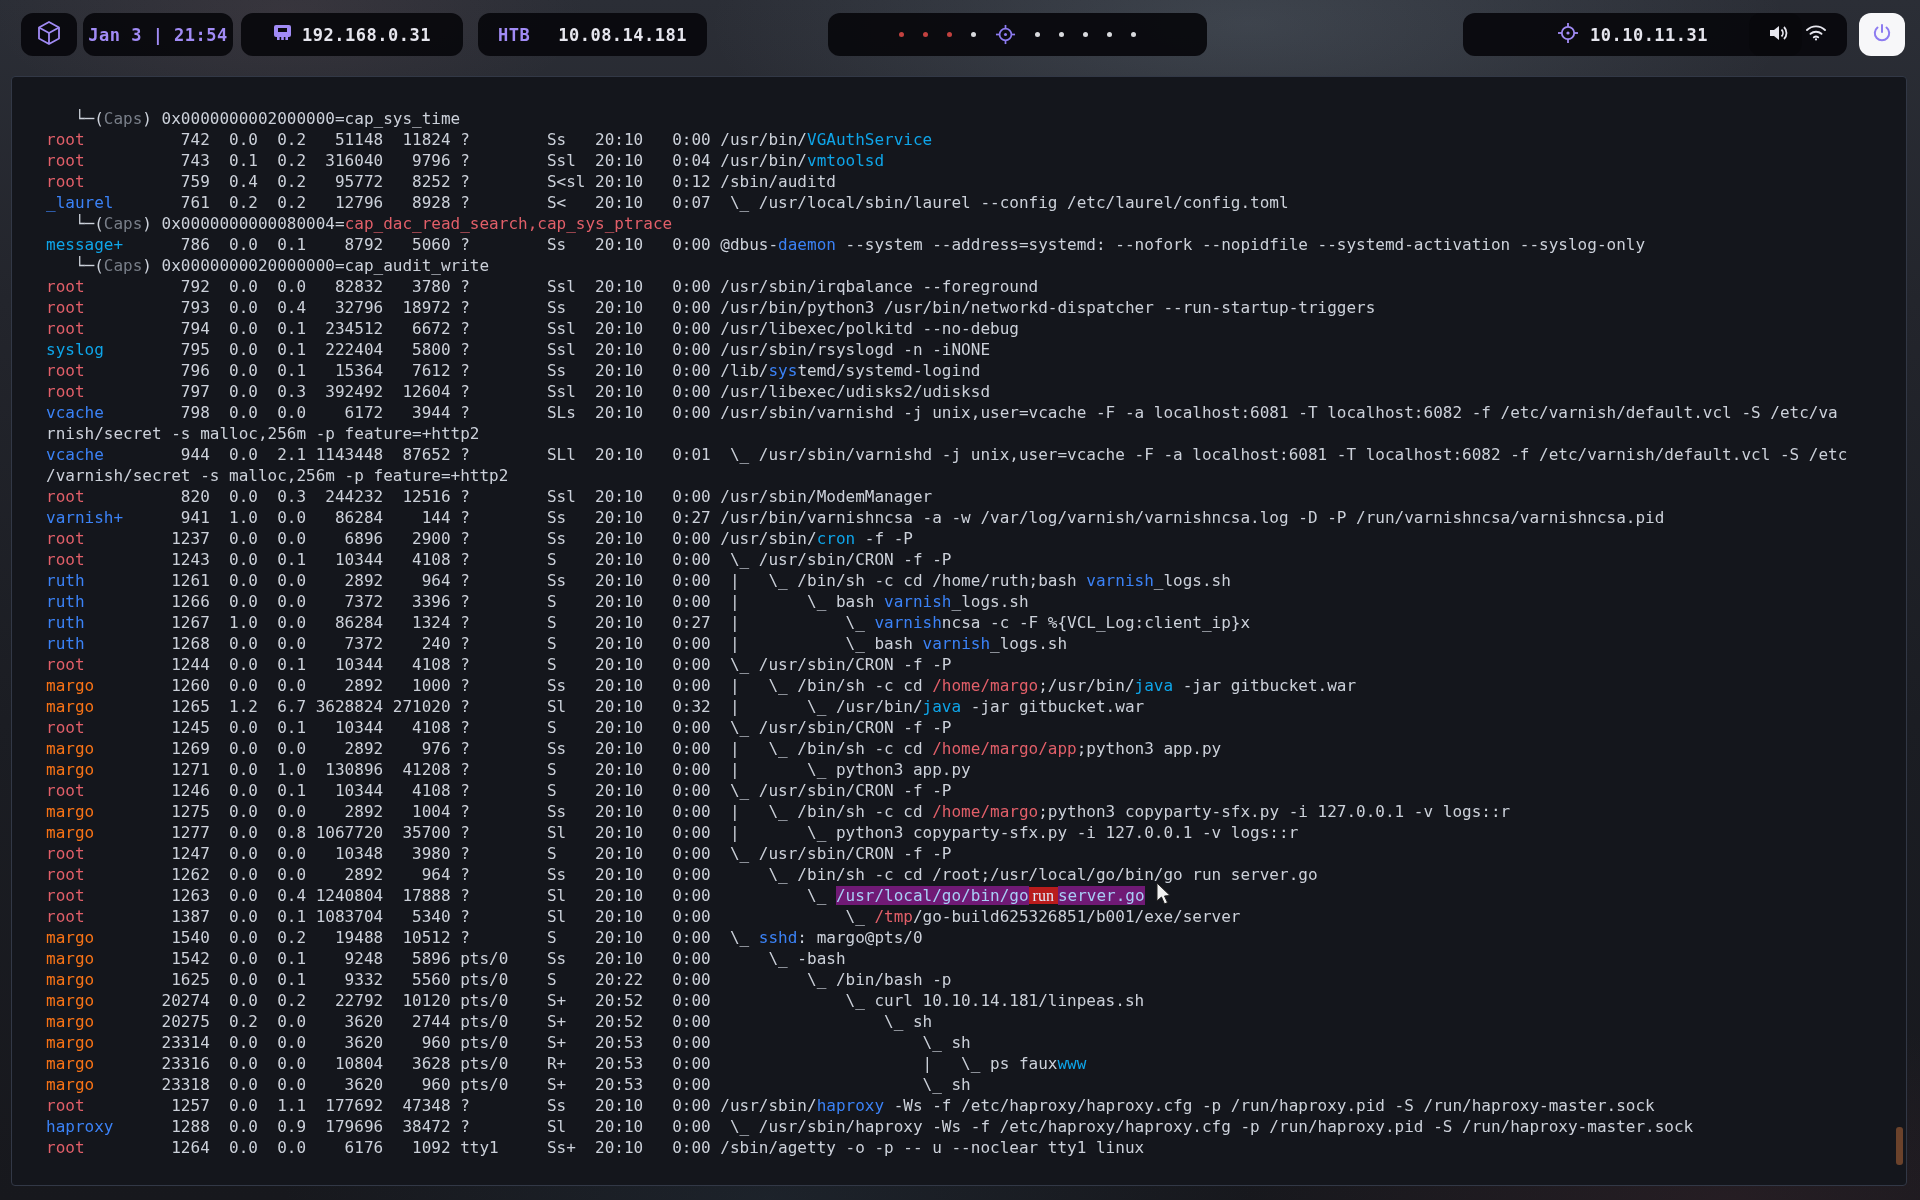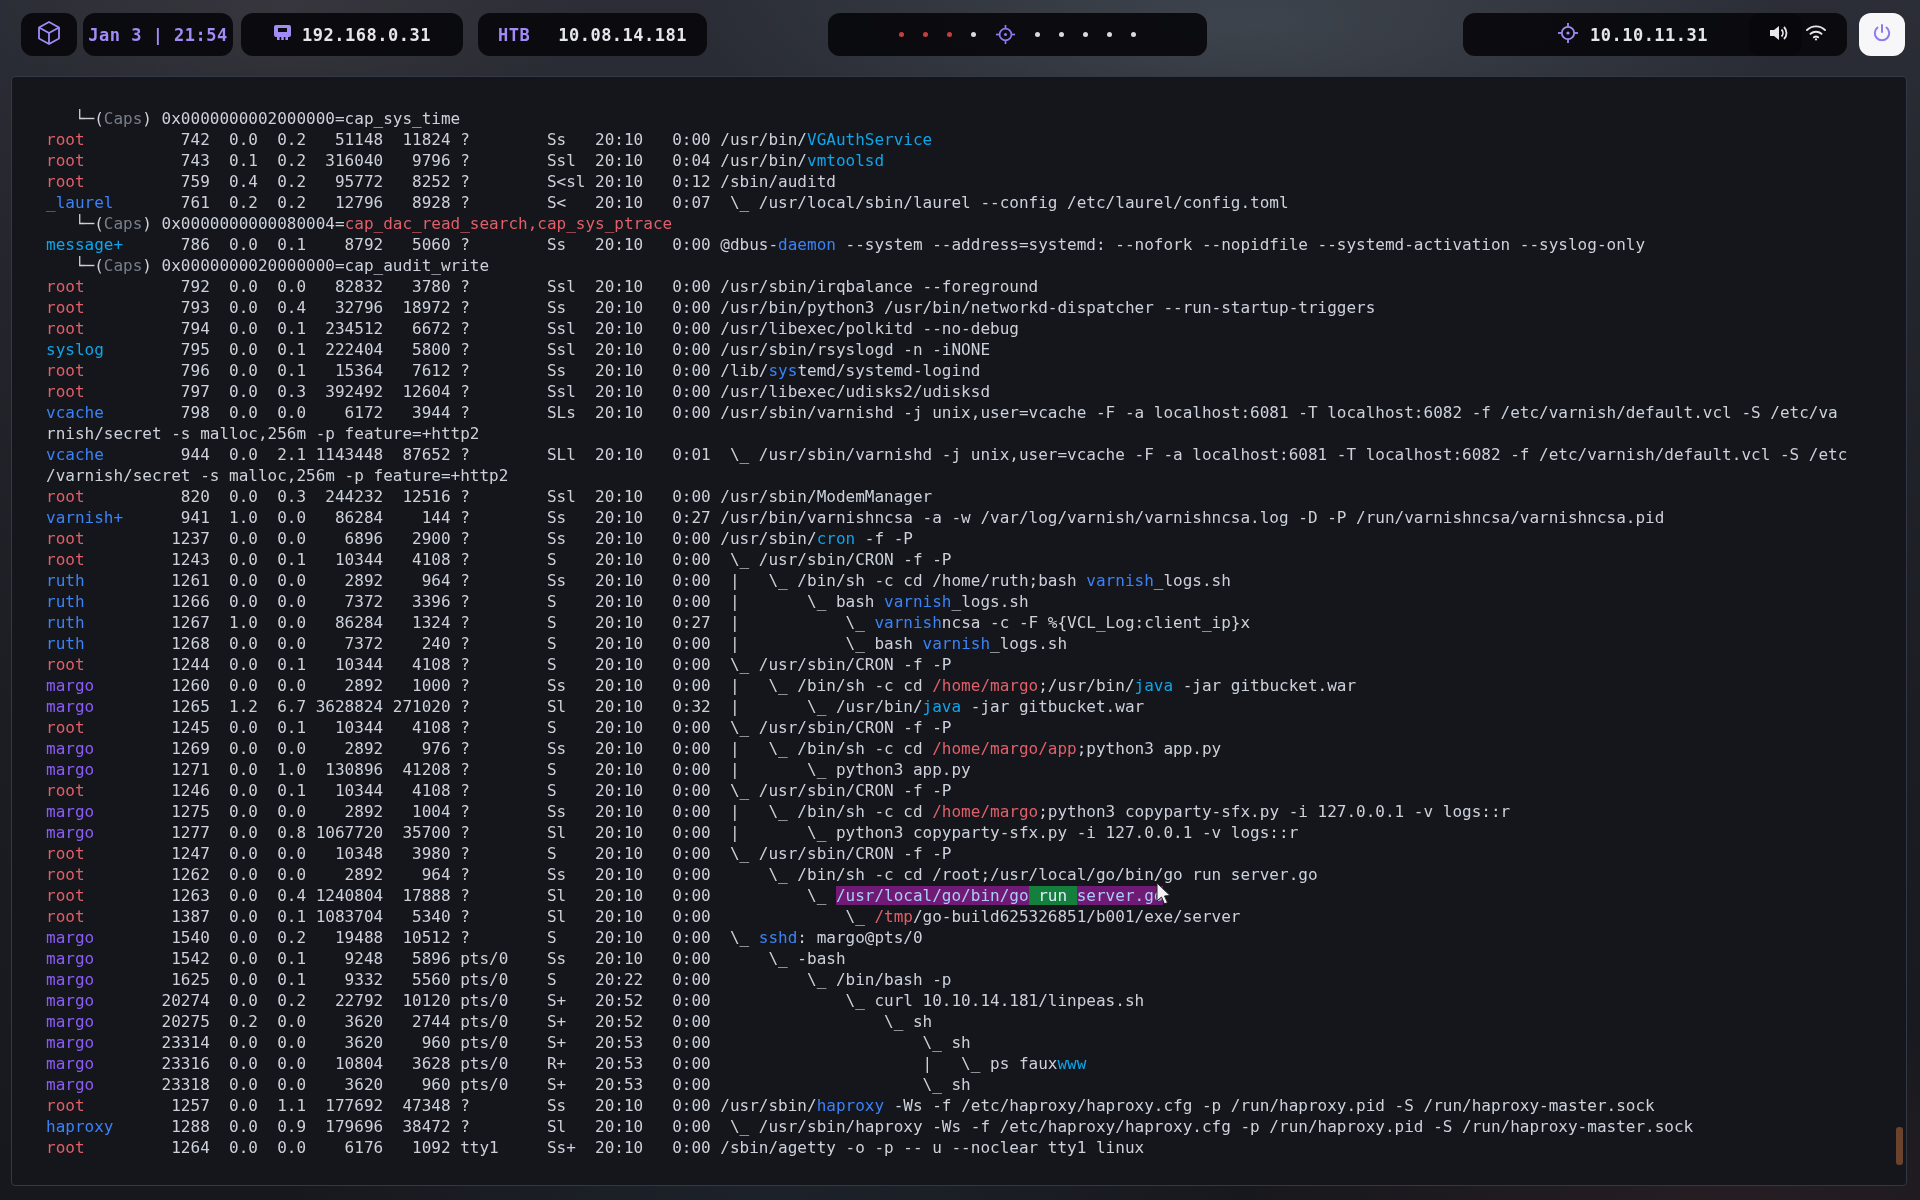--- a/index.html
+++ b/index.html
@@ -36,24 +36,24 @@
   #term-body{
     position:absolute;left:34px;top:31px;right:4px;bottom:4px;
     font-size:16px;line-height:21px;color:#ccd1da;
     white-space:pre;overflow:hidden;
   }
   .tline{height:21px;white-space:pre;}
   .c-fg{color:#ccd1da;}
   .c-red{color:#e25f69;}
   .c-blue{color:#3b82f6;}
   .c-green{color:#0ea5e9;}
-  .c-purple{color:#8b5cf6;}
+  .c-purple{color:#f97316;}
   .c-dim{color:#787e88;}
   .c-selp{background:#701a75;color:#a9cdf6;}
-  .c-self{background:#15803d;color:#dfebfb;}
+  .c-self{background:#b91c1c;color:#dfebfb;font-family:Liberation Serif, serif;}
   #scroll-thumb{
     position:absolute;right:3px;top:1050px;width:7px;height:38px;
     background:#7a4a2e;border-radius:3px;opacity:0.85;
   }
   #mouse-cursor{position:absolute;left:1156px;top:882px;width:17px;height:24px;z-index:5;}
 </style>
 </head>
 <body>
 
 <div>

